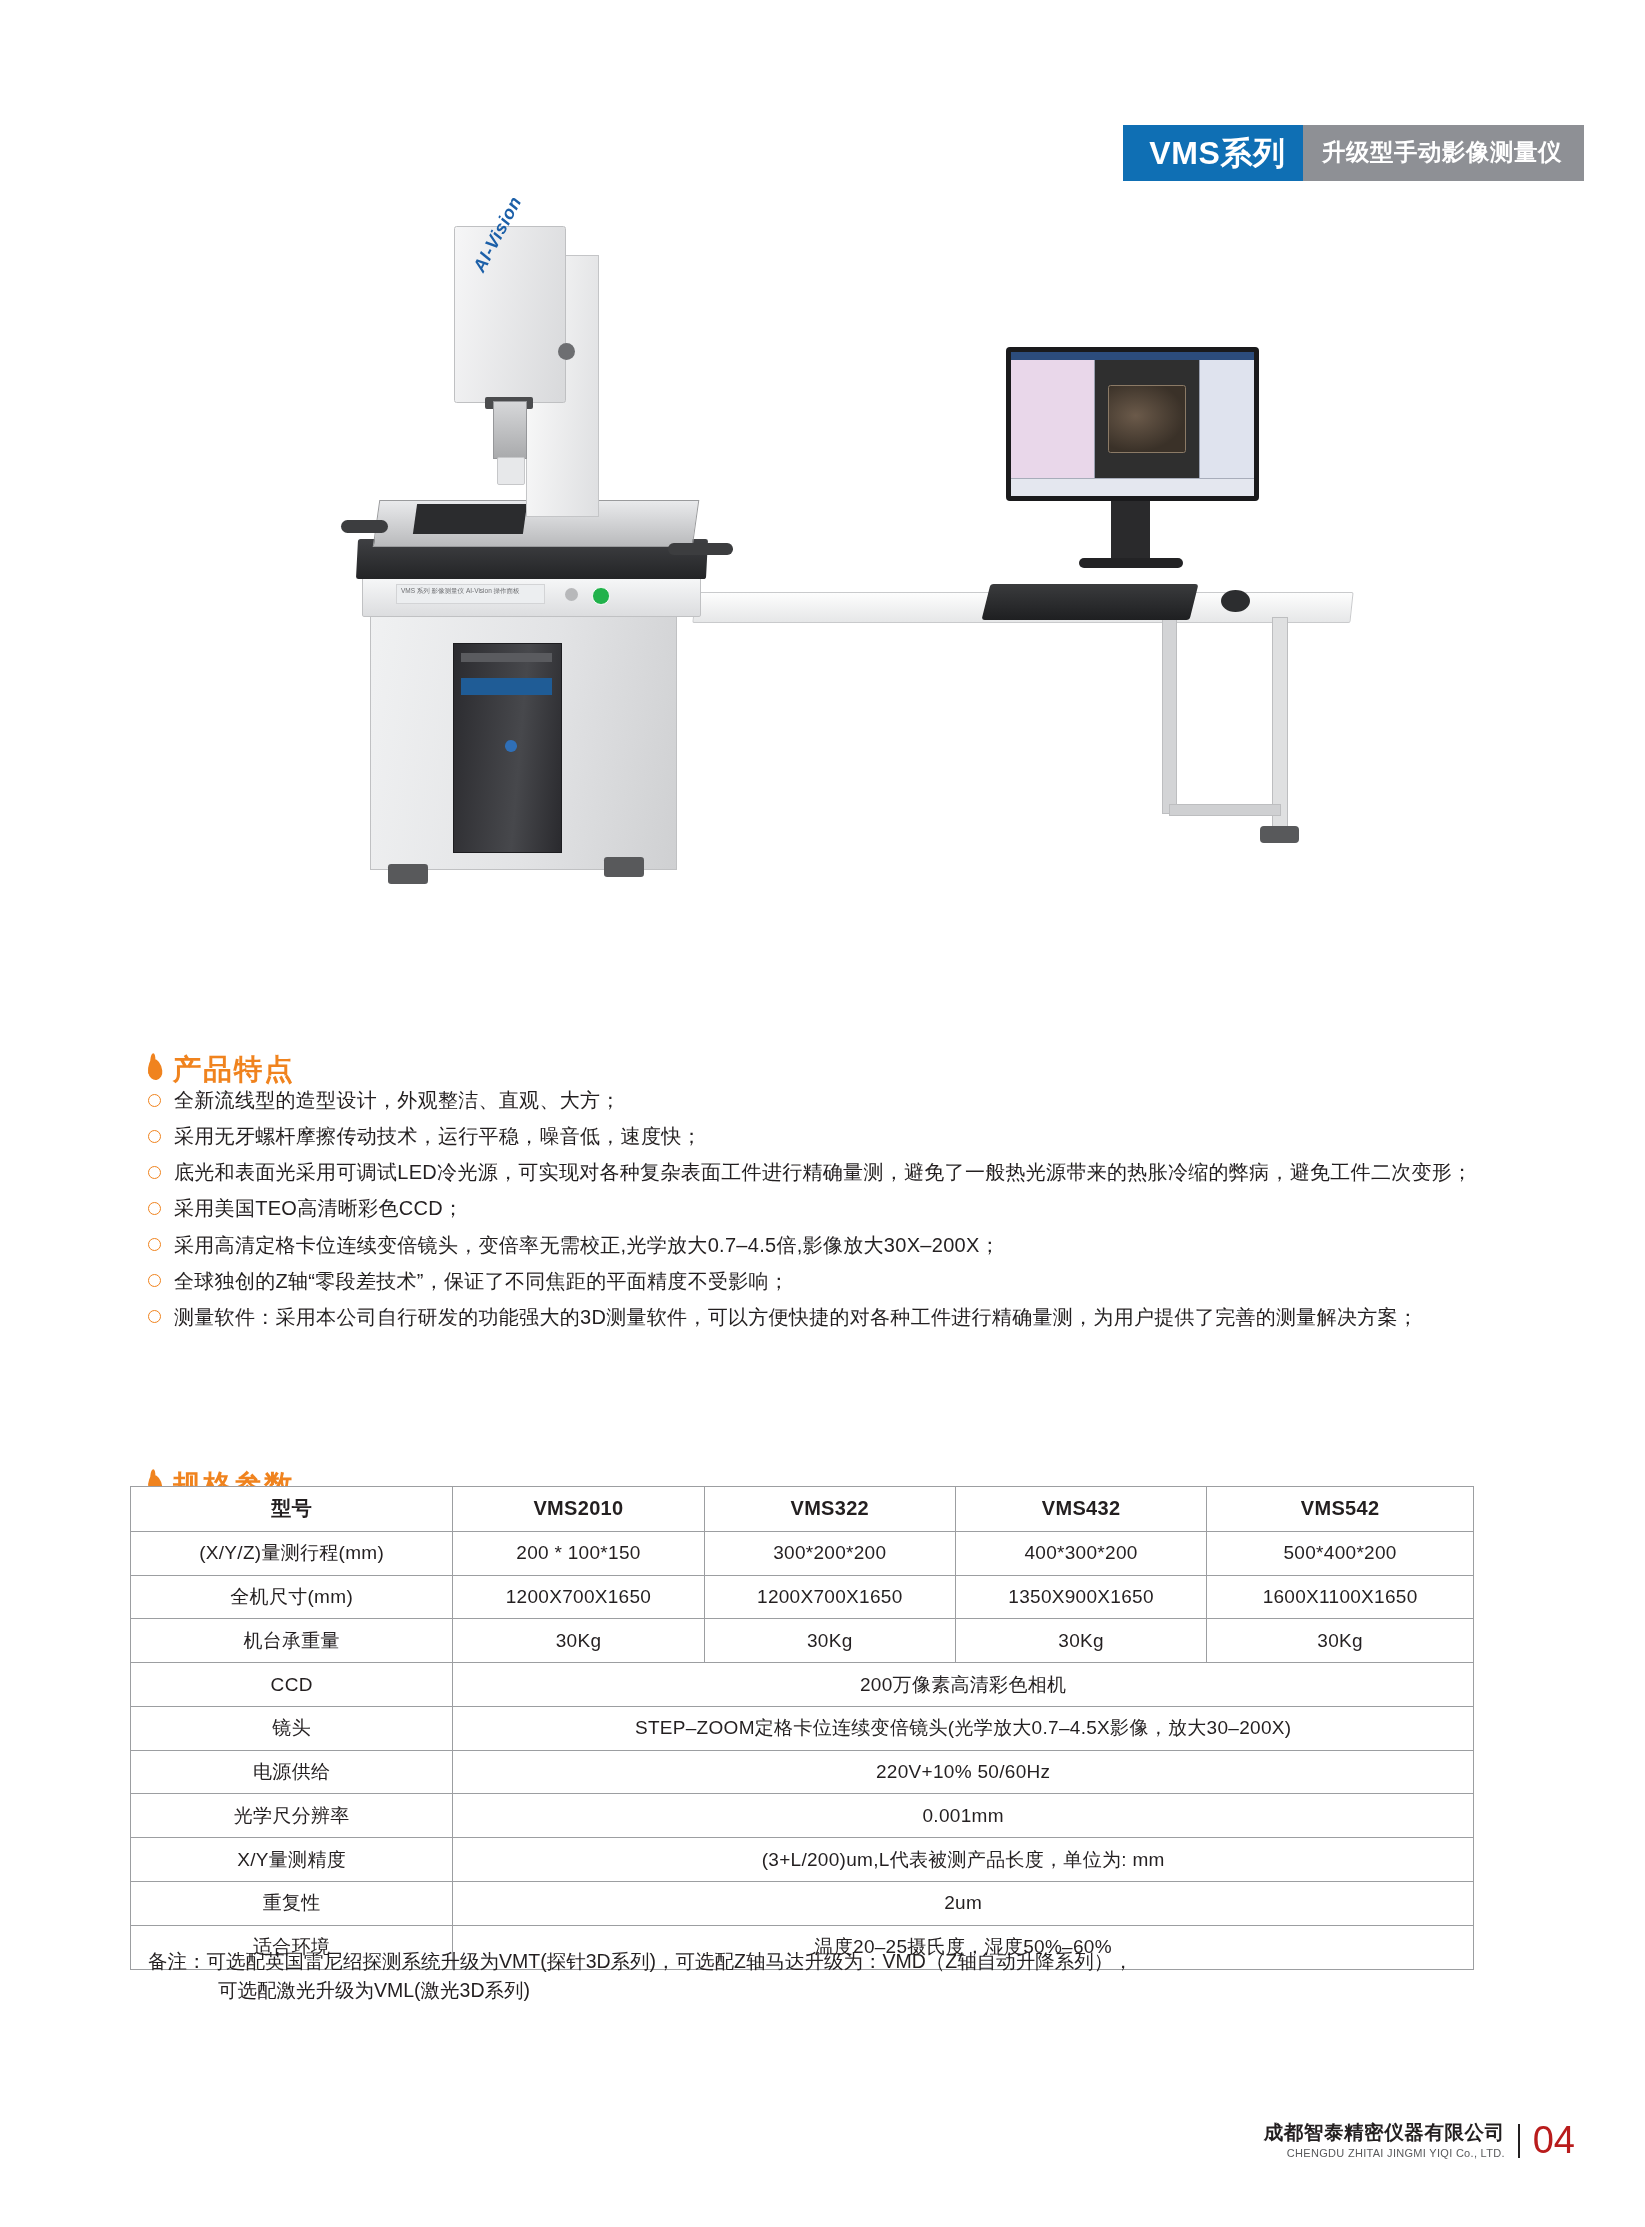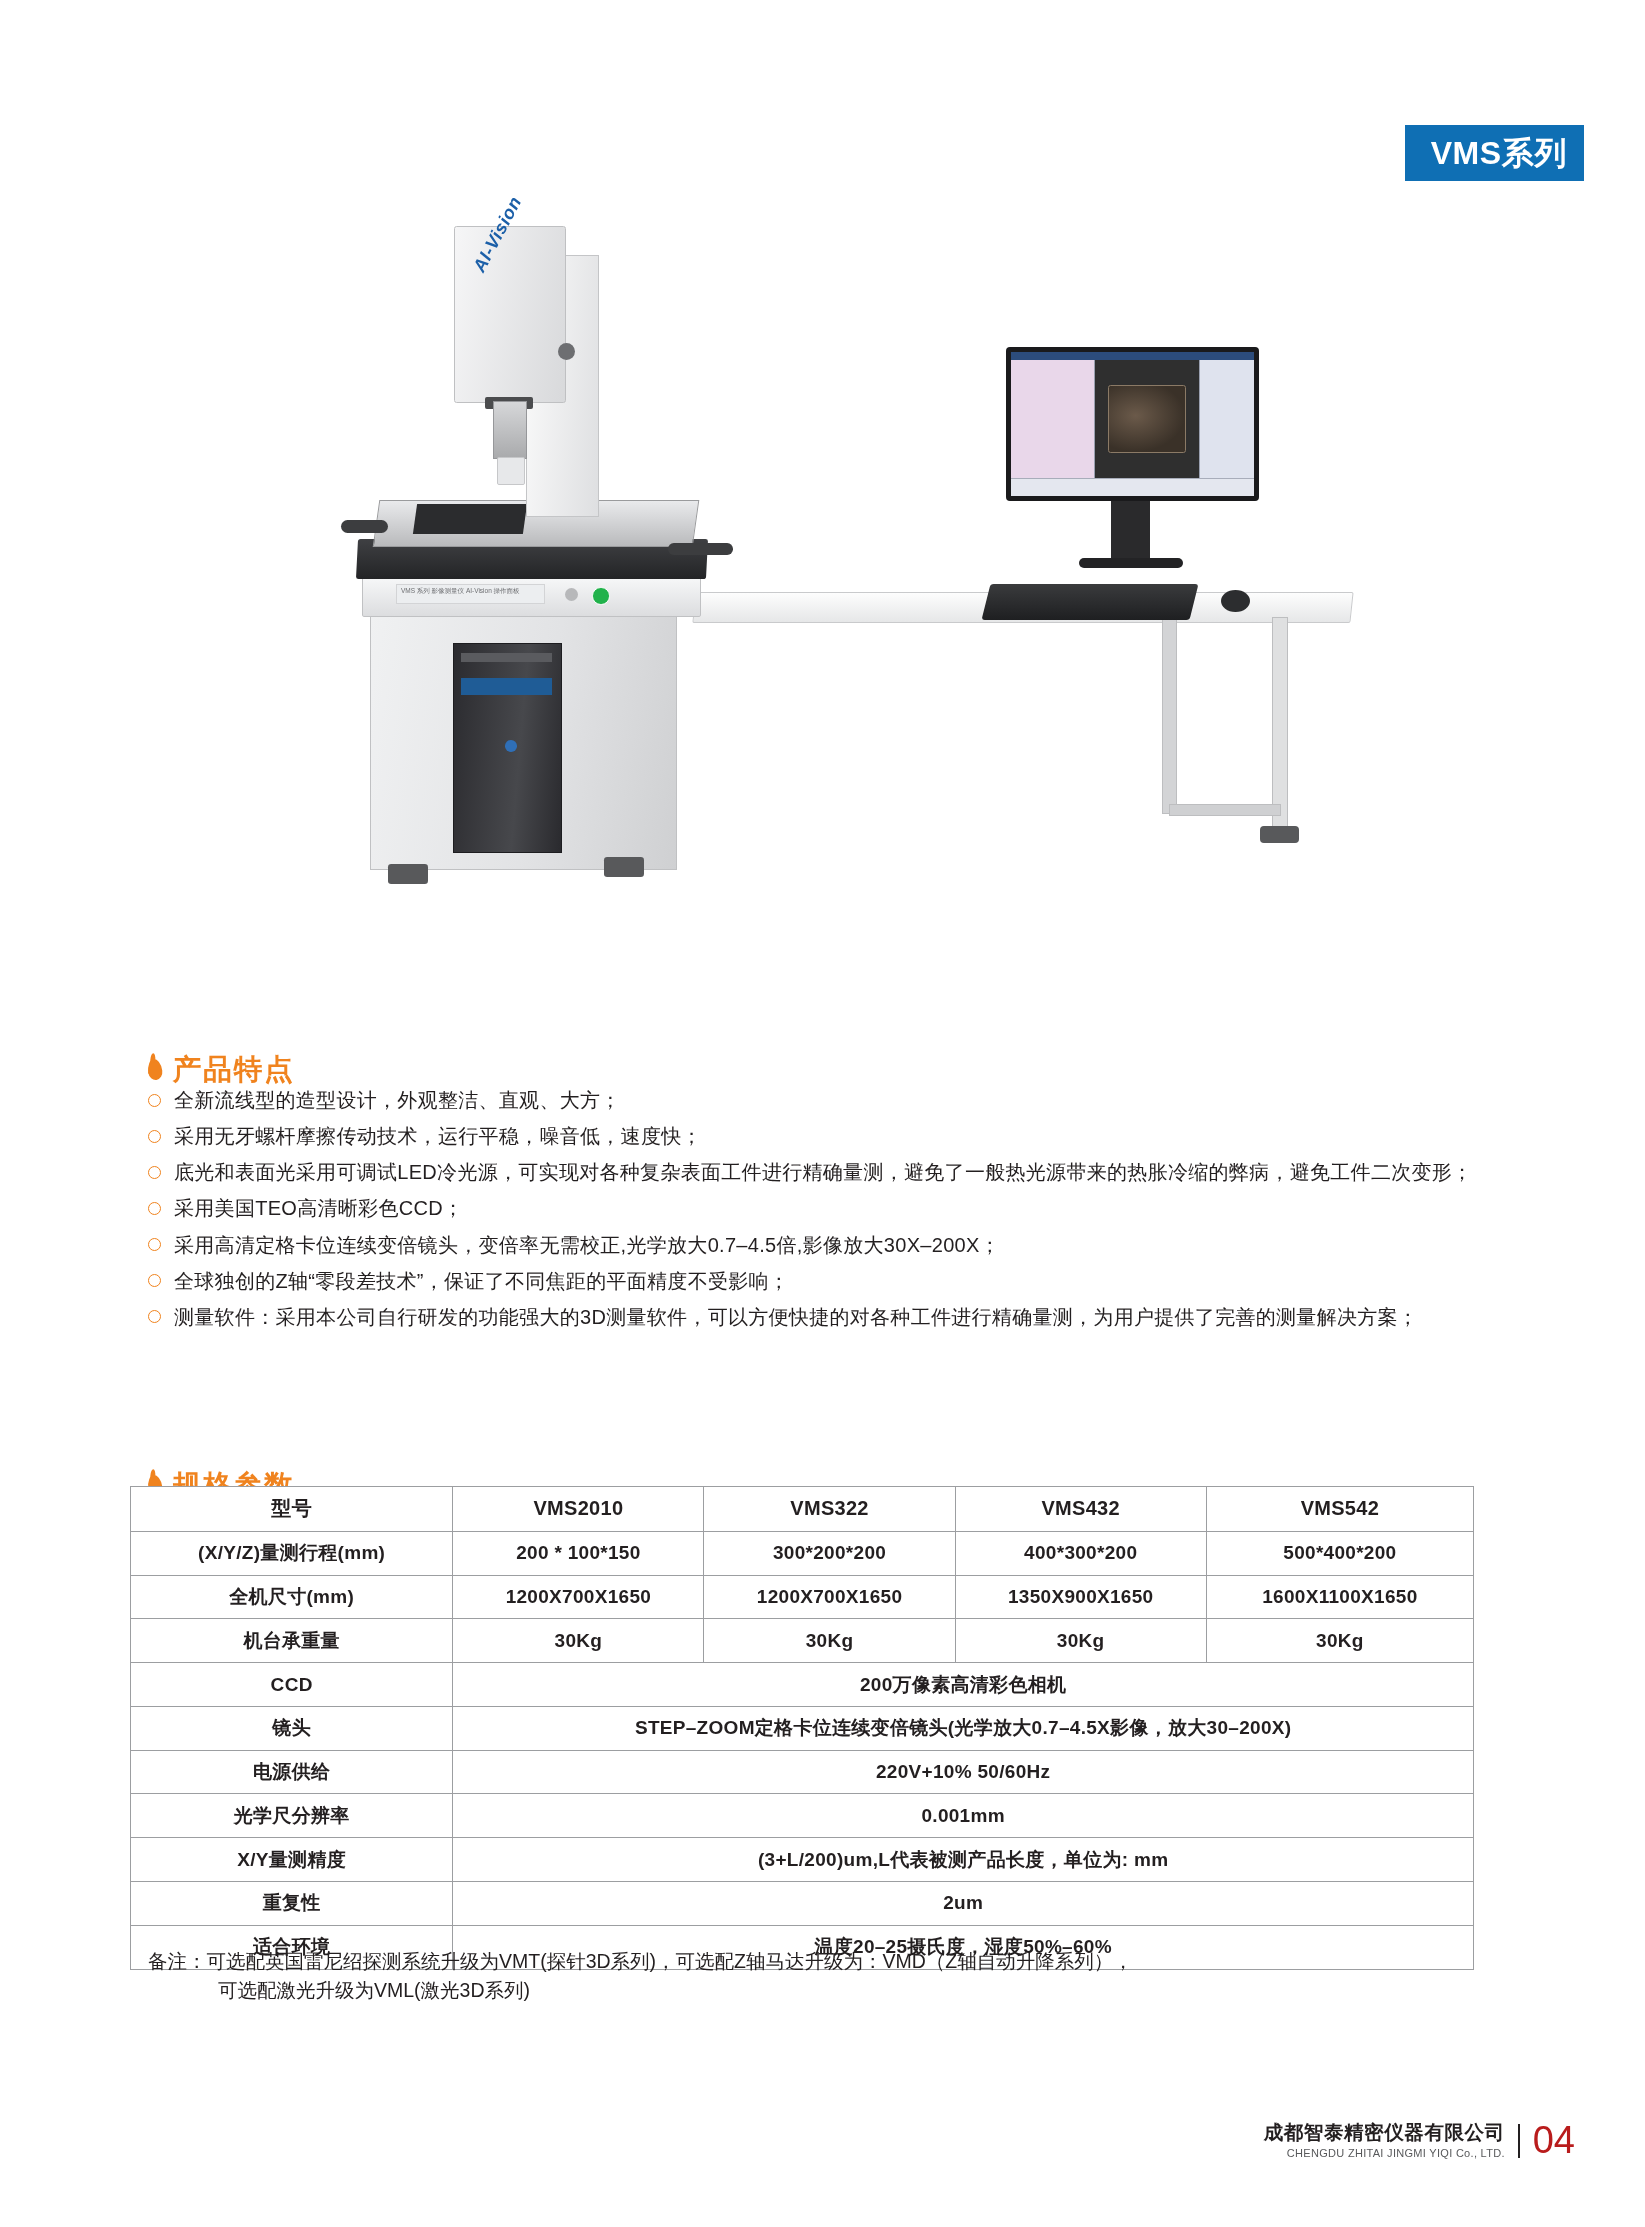--- a/index.html
+++ b/index.html
@@ -505,21 +505,21 @@
     top: 1486px;
     width: 1344px;
     border-collapse: collapse;
     font-size: 19px;
     color: #231f20;
   }
   .spec-table th, .spec-table td {
     border: 0.6px solid #9c9ea1;
     text-align: center;
     padding: 8.4px 3.9px;
-    font-weight: bold;
+    font-weight: normal;
     letter-spacing: 0.3px;
   }
   .spec-table thead th {
     font-weight: bold;
     font-size: 20px;
     background: #ffffff;
   }
   .spec-table col.label-col { width: 24%; }
 
   .spec-note {
@@ -570,20 +570,21 @@
     font-size: 38px;
     color: #b91c1c;
     font-weight: normal;
   }
 </style>
 </head>
 <body>
 
 <div class="header-banner">
   <div class="blue-block">VMS系列</div>
+  <div class="gray-block">升级型手动影像测量仪</div>
 </div>
 
 <div class="product-photo">
 
   <div class="desk-top"></div>
   <div class="desk-leg-r2"></div>
   <div class="desk-leg-r"></div>
   <div class="desk-bar"></div>
   <div class="desk-foot-r"></div>
 

